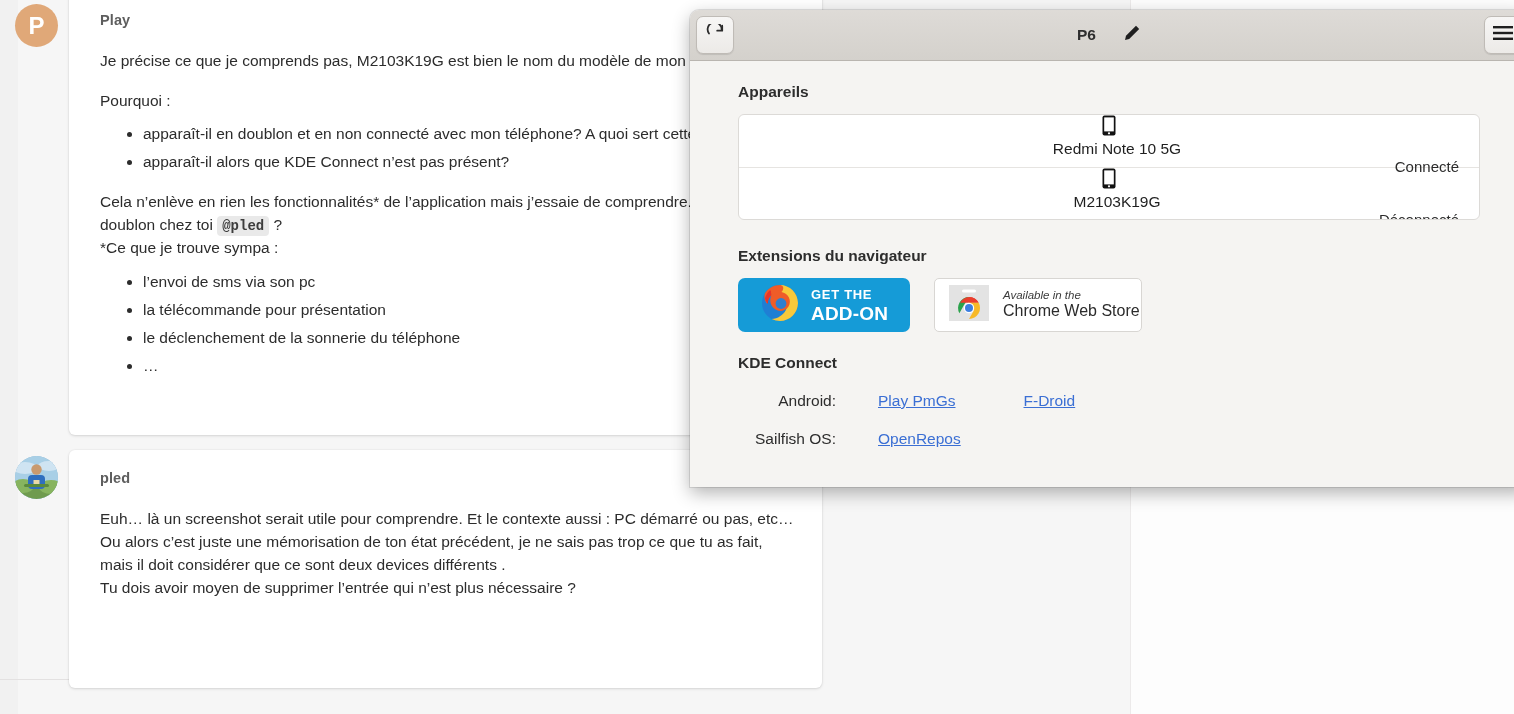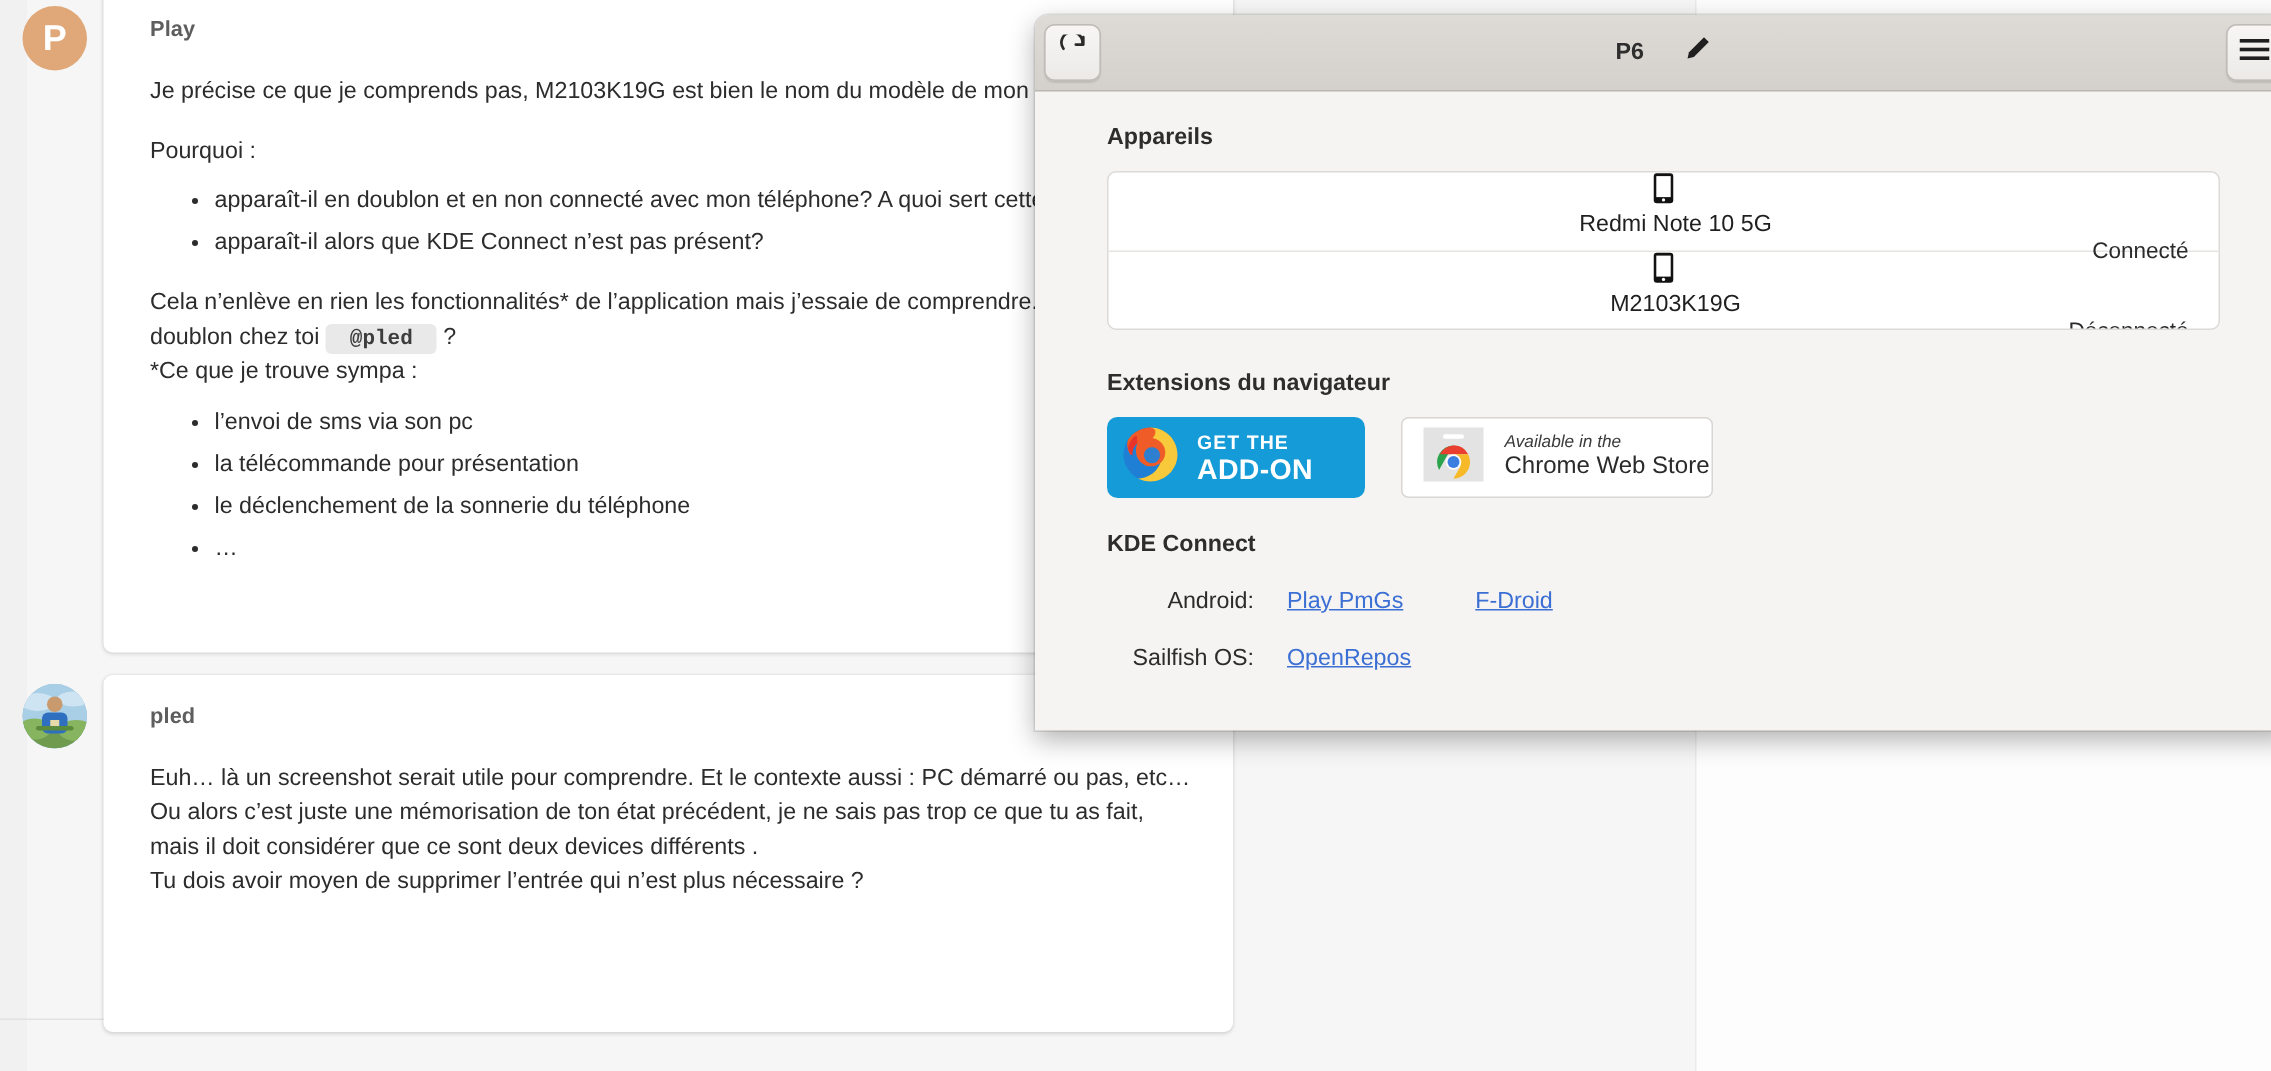--- a/index.html
+++ b/index.html
@@ -67,21 +67,21 @@
   .ptext {
     font-size: 15.5px; color: #2c2c2c; line-height: 1.42;
   }
   .ptext.mt1 { margin-top: 22px; }
   .ptext.mt2 { margin-top: 18px; }
   .ptext.tight { line-height: 1.48; }
   ul.plist { margin: 11px 0 0 0; padding-left: 43px; }
   ul.plist li { font-size: 15.5px; color: #2c2c2c; line-height: 1.42; margin-bottom: 6px; }
   .mention {
     background: #e9e9e9; border-radius: 4px;
-    padding: 2px 16px; font-size: 14px;
+    padding: 2px 5px; font-size: 14px;
     font-family: "Liberation Mono", monospace;
     font-weight: 700; color: #3d3d3d;
   }
 
   .actions {
     position: absolute; display: flex; align-items: center;
     color: #c9c9c9; gap: 0px;
   }
   #actions-1 { right: 22px; top: 382px; }
   .act {
@@ -144,38 +144,38 @@
   }
   .device-row + .device-row { border-top: 1px solid #e6e4e1; }
   .device-name { font-size: 15.5px; color: #1f1f1f; margin-left: 16px; }
   .device-status { margin-left: auto; font-size: 15px; color: #2b2b2b; }
 
   .section-2 { margin-top: 27px; }
   .badges { display: flex; align-items: center; gap: 24px; margin-top: 12px; }
   #firefox-badge {
     width: 172px; height: 54px; border-radius: 7px;
     background: #159bd7;
-    display: flex; align-items: center; padding-left: 8px; gap: 10px;
+    display: flex; align-items: center; padding-left: 21px; gap: 10px;
     cursor: pointer;
   }
   .ff-text { line-height: 1; color: #fff; }
   .ff-text .l1 { font-size: 13px; letter-spacing: .7px; font-weight: 600; }
   .ff-text .l2 { font-size: 19px; letter-spacing: .2px; font-weight: 800; margin-top: 3px; }
   #chrome-badge {
     width: 208px; height: 54px; border-radius: 5px;
     background: #fff; border: 1px solid #d8d6d3;
     display: flex; align-items: center; padding-left: 12px; gap: 12px;
     cursor: pointer;
   }
   .cws-text { line-height: 1.15; color: #3b3b3b; }
   .cws-text .l1 { font-size: 11.5px; font-style: italic; }
   .cws-text .l2 { font-size: 16px; color: #2b2b2b; }
 
   .section-3 { margin-top: 22px; }
-  .kv-row { display: flex; align-items: center; margin-top: 20px; font-size: 15.5px; }
+  .kv-row { display: flex; align-items: center; margin-top: 20px; font-size: 15.5px; gap: 20px; }
   .kv-key { color: #2c2c2c; text-align: right; width: 120px; padding-right: 22px; }
   .kv-link {
     color: #3b6fd4; text-decoration: underline; cursor: pointer;
     margin-right: 48px;
   }
 </style>
 </head>
 <body>
 
 <div id="root">

